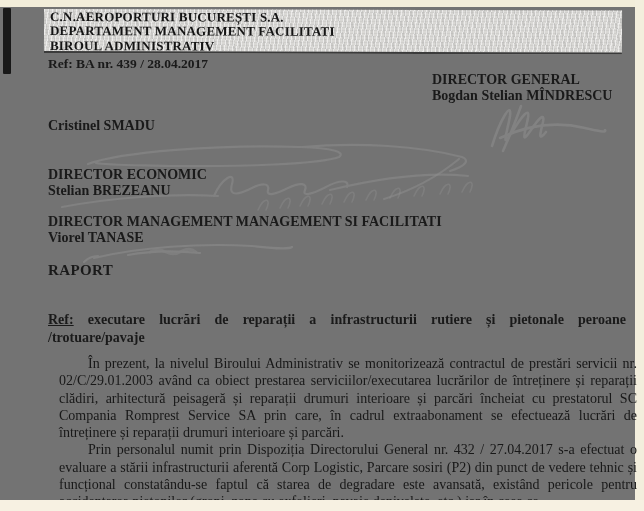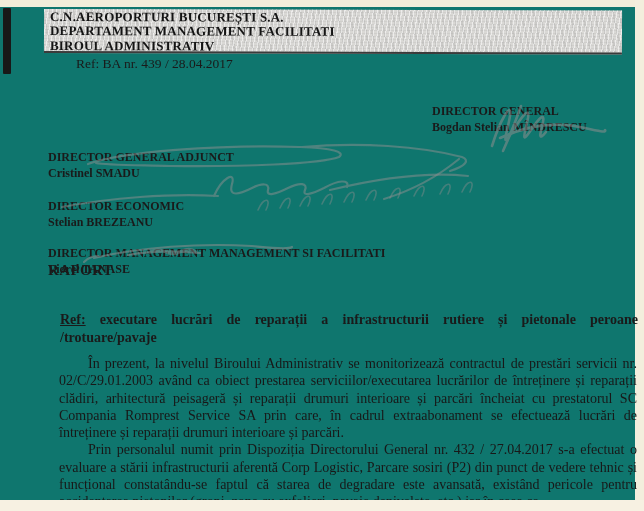--- a/index.html
+++ b/index.html
@@ -1,19 +1,19 @@
 <!DOCTYPE html>
 <html><head>
 <meta charset="utf-8">
 <style>
   html,body{margin:0;padding:0;background:#e8e8e8;}
   .page{
     position:relative;
     width:644px;height:511px;
-    background:#0f766e;
+    background:#737373;
     overflow:hidden;
     font-family:"Liberation Serif", serif;
     color:#1a1a1a;
   }
   
   .edge-top{position:absolute;left:0;top:0;width:644px;height:7px;background:#f2edda;}
   .edge-right{position:absolute;right:0;top:0;width:9px;height:511px;background:#f3eedd;}
   .edge-bottom{position:absolute;left:0;bottom:0;width:644px;height:11px;background:#f7f1e2;z-index:6;}
   .dark-bar{position:absolute;left:3px;top:8px;width:8px;height:66px;background:#181818;border-radius:1px;}
 
@@ -25,34 +25,34 @@
       repeating-linear-gradient(78deg, rgba(130,130,130,0.18) 0 2px, rgba(0,0,0,0) 2px 6px),
       repeating-linear-gradient(0deg, rgba(150,150,150,0.14) 0 1px, rgba(0,0,0,0) 1px 3px),
       #d9d8d5;
     border-bottom:2.5px solid #3b3b3b;
     transform:rotate(0.15deg);
     transform-origin:left center;
     padding:1px 0 0 6px;
     box-sizing:border-box;
   }
   .letterhead-line{font-weight:bold;font-size:13px;line-height:14.3px;letter-spacing:0.2px;color:#141414;white-space:nowrap;}
-  .ref-line{position:absolute;left:48px;top:56px;font-weight:normal;font-size:13.5px;white-space:nowrap;margin-left:28px;}
+  .ref-line{position:absolute;left:48px;top:56px;font-weight:bold;font-size:13.5px;white-space:nowrap;}
 
   
-  .sig-block{position:absolute;font-weight:bold;font-size:12px;line-height:15.6px;white-space:nowrap;margin-top:32px;}
+  .sig-block{position:absolute;font-weight:bold;font-size:14px;line-height:15.6px;white-space:nowrap;}
   .sig-block .title{font-weight:bold;}
   .sig-block .name{font-weight:bold;}
   .dg-block{left:432px;top:72px;}
   .adj-block{left:48px;top:118px;}
   .eco-block{left:48px;top:167px;font-family:Liberation Serif, serif;}
   .dmf-block{left:48px;top:214px;}
 
   .report-title{position:absolute;left:48px;top:262px;width:578px;text-align:left;font-weight:bold;font-size:15px;letter-spacing:0.4px;}
 
-  .subject{position:absolute;left:48px;top:311px;width:578px;font-weight:bold;font-size:14px;margin-left:12px;}
+  .subject{position:absolute;left:48px;top:311px;width:578px;font-weight:bold;font-size:14px;}
   .subject .line1{text-align:justify;text-align-last:justify;line-height:18px;}
   .subject .line2{line-height:18px;}
   .subject .u{text-decoration:underline;}
 
   .body-text{position:absolute;left:59px;top:355px;width:578px;z-index:1;}
   .body-text p{margin:0;text-indent:29px;text-align:justify;font-size:14px;line-height:17.3px;color:#181818;}
 
   .signatures{position:absolute;left:0;top:0;width:644px;height:511px;z-index:5;pointer-events:none;}
 </style>
 </head>
@@ -71,21 +71,20 @@
   </div>
 
   <div class="ref-line">Ref: BA nr.  439 / 28.04.2017</div>
 
   <div class="sig-block dg-block">
     <div class="title">DIRECTOR GENERAL</div>
     <div class="name">Bogdan Stelian MÎNDRESCU</div>
   </div>
 
   <div class="sig-block adj-block">
-    <div class="title">DIRECTOR GENERAL ADJUNCT</div>
     <div class="name">Cristinel SMADU</div>
   </div>
 
   <div class="sig-block eco-block">
     <div class="title">DIRECTOR ECONOMIC</div>
     <div class="name">Stelian BREZEANU</div>
   </div>
 
   <div class="sig-block dmf-block">
     <div class="title">DIRECTOR MANAGEMENT MANAGEMENT SI FACILITATI</div>

